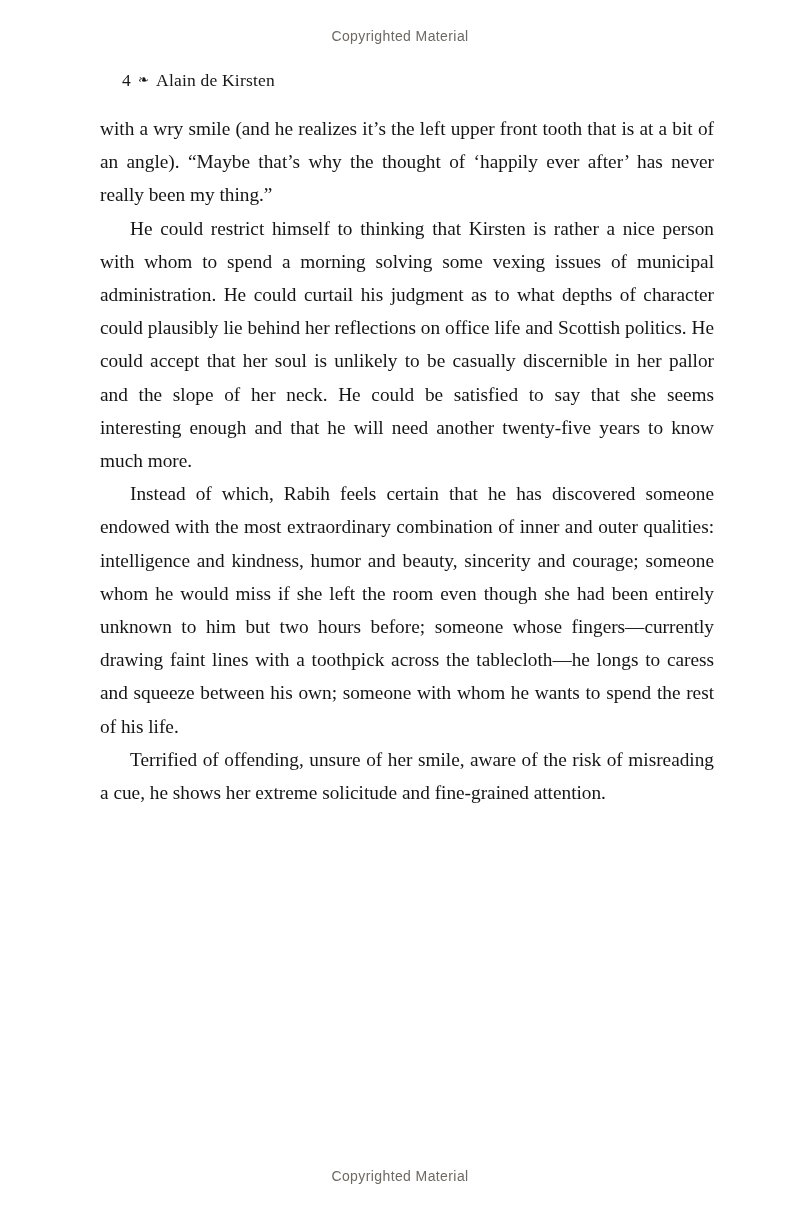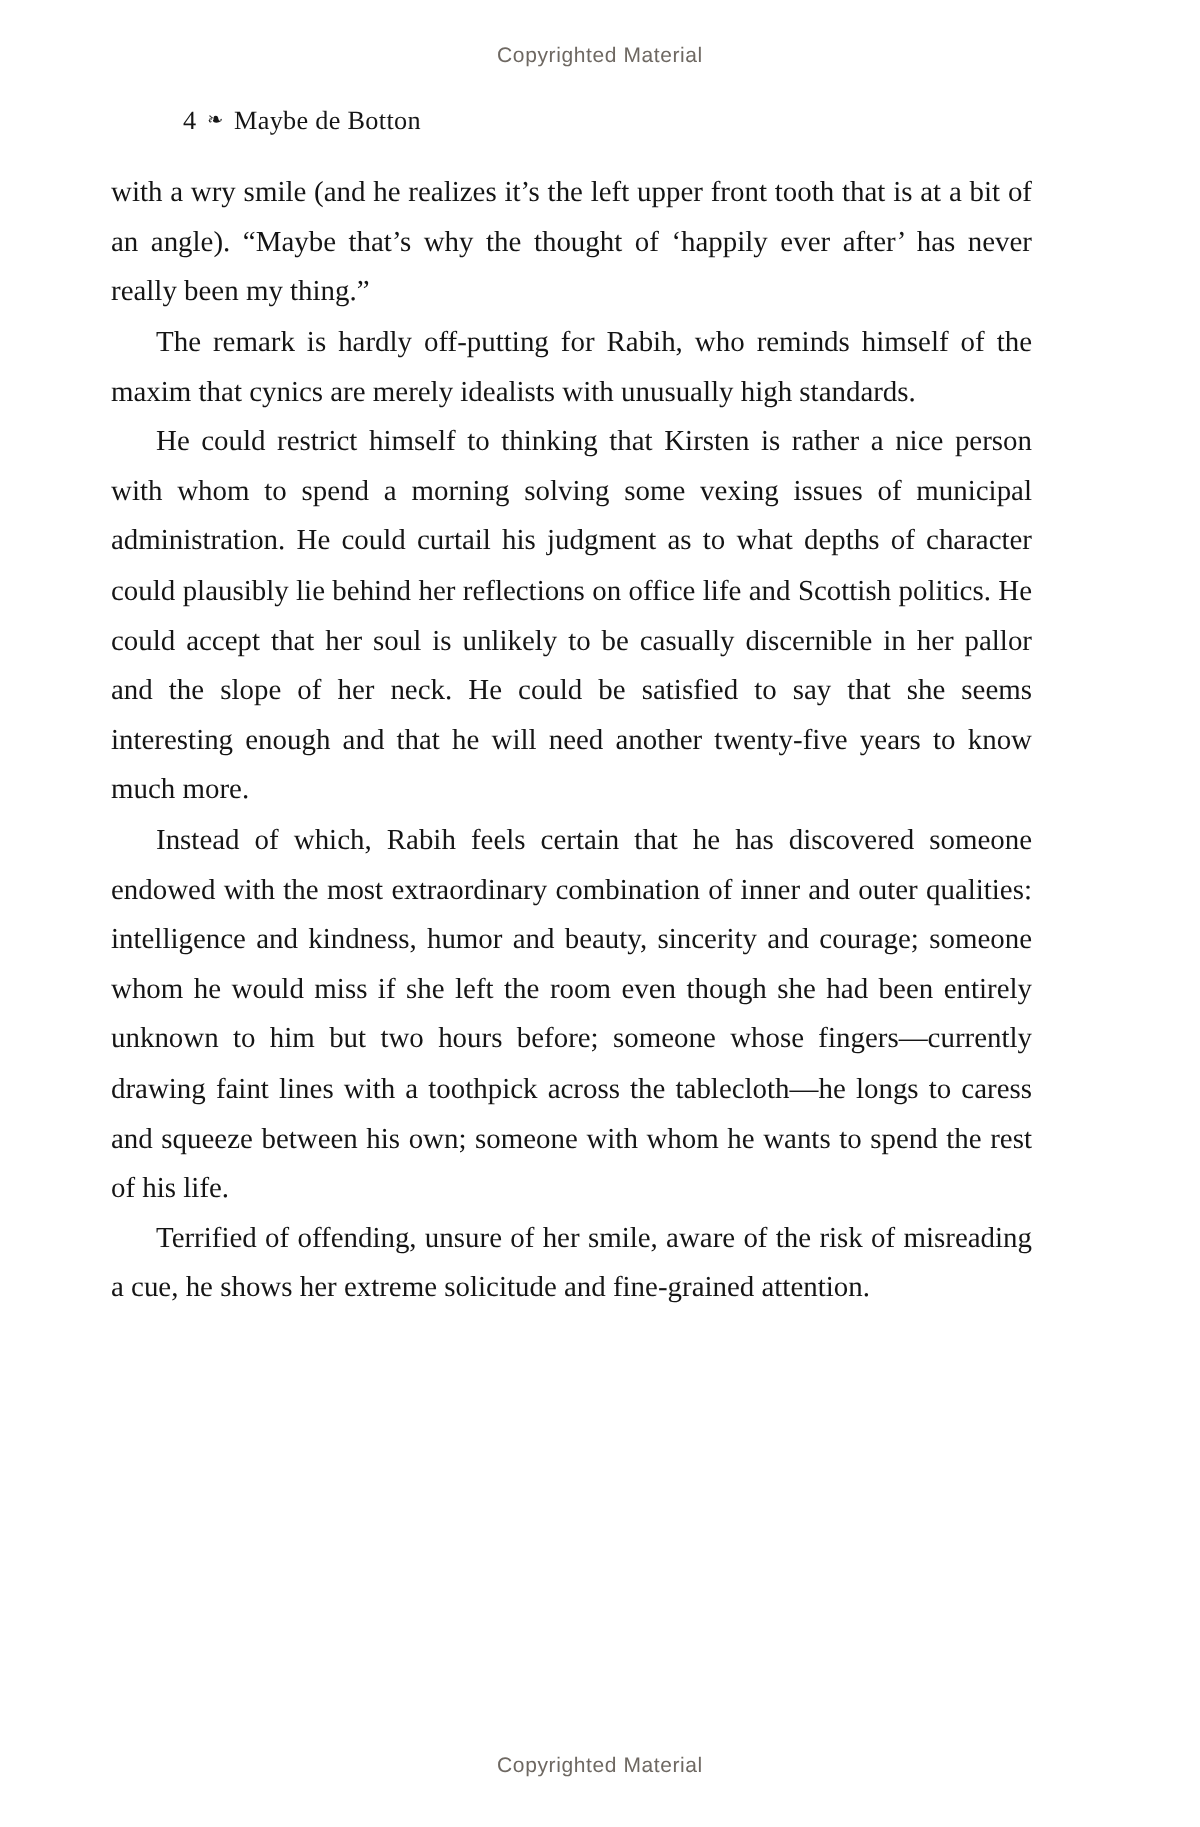--- a/index.html
+++ b/index.html
@@ -40,21 +40,21 @@
   .running-head .ornament {
     display: inline-block;
     font-size: 13px;
     margin: 0 7px;
     position: relative;
     top: -2px;
     color: #161616;
   }
   .body-text {
     position: absolute;
-    left: 74px;
+    left: 100px;
     top: 112px;
     width: 614px;
     font-size: 19.3px;
     line-height: 33.2px;
     text-align: justify;
     color: #151515;
   }
   .body-text p {
     margin: 0;
     padding: 0;
@@ -65,26 +65,25 @@
   }
 </style>
 </head>
 <body>
 
 <div class="page">
 
   <div class="copyright top">Copyrighted Material</div>
 
   <div class="running-head">
-    <span>4</span><span class="ornament">❧</span><span>Maybe de Botton</span>
+    <span>4</span><span class="ornament">❧</span><span>Alain de Kirsten</span>
   </div>
 
   <div class="body-text">
     <p class="first">with a wry smile (and he realizes it’s the left upper front tooth that is at a bit of an angle). “Maybe that’s why the thought of ‘happily ever after’ has never really been my thing.”</p>
-    <p>The remark is hardly off-putting for Rabih, who reminds himself of the maxim that cynics are merely idealists with unusually high standards.</p>
     <p>He could restrict himself to thinking that Kirsten is rather a nice person with whom to spend a morning solving some vexing issues of municipal administration. He could curtail his judgment as to what depths of character could plausibly lie behind her reflections on office life and Scottish politics. He could accept that her soul is unlikely to be casually discernible in her pallor and the slope of her neck. He could be satisfied to say that she seems interesting enough and that he will need another twenty-five years to know much more.</p>
     <p>Instead of which, Rabih feels certain that he has discovered someone endowed with the most extraordinary combination of inner and outer qualities: intelligence and kindness, humor and beauty, sincerity and courage; someone whom he would miss if she left the room even though she had been entirely unknown to him but two hours before; someone whose fingers—currently drawing faint lines with a toothpick across the tablecloth—he longs to caress and squeeze between his own; someone with whom he wants to spend the rest of his life.</p>
     <p>Terrified of offending, unsure of her smile, aware of the risk of misreading a cue, he shows her extreme solicitude and fine-grained attention.</p>
   </div>
 
   <div class="copyright bottom">Copyrighted Material</div>
 
 </div>
 
 </body></html>

